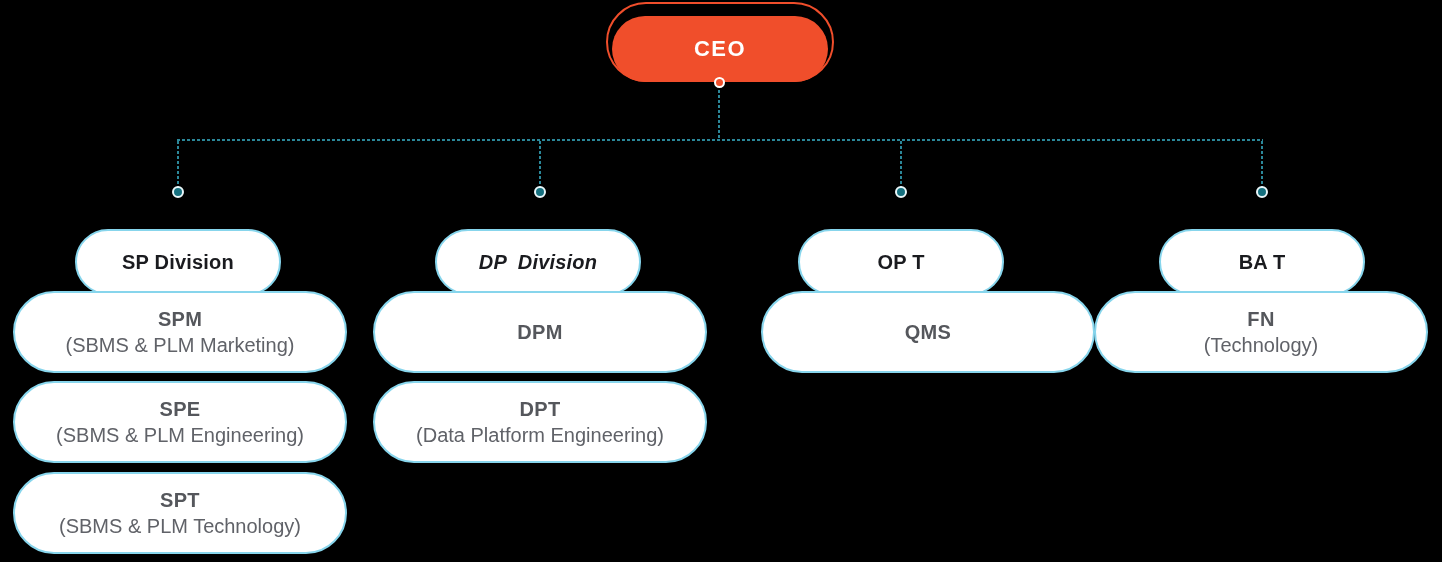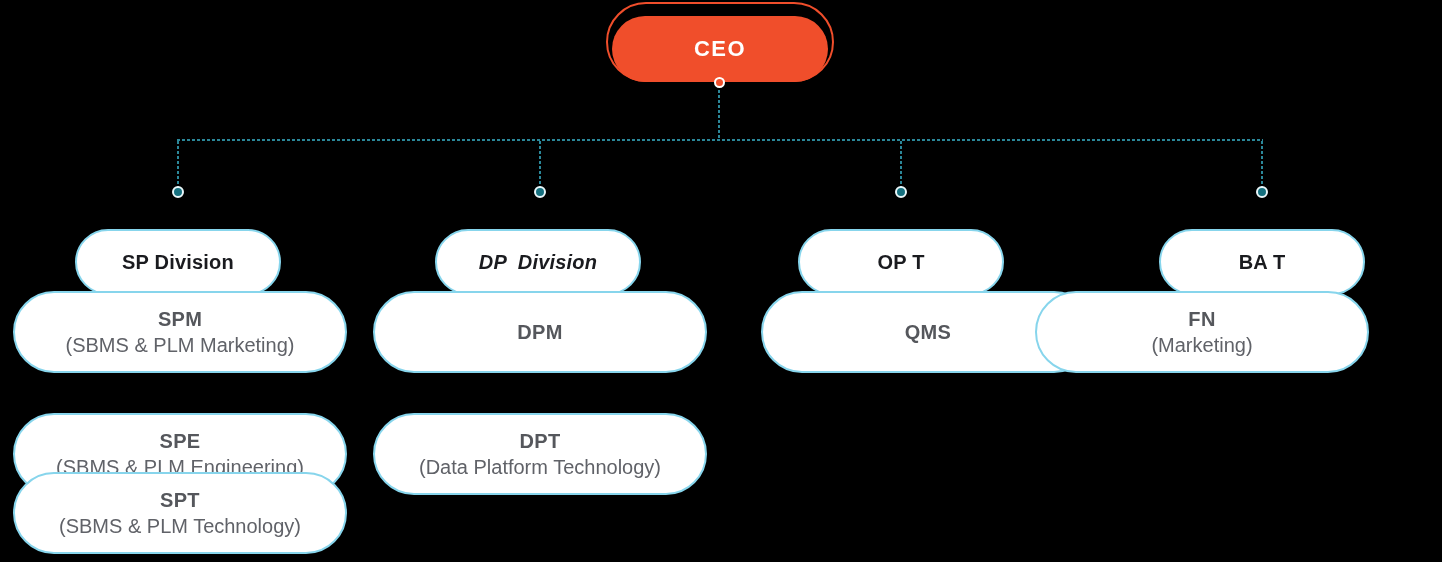--- a/index.html
+++ b/index.html
@@ -71,22 +71,22 @@
   .p0{left:75px;} .p1{left:435px;font-style:italic;} .p2{left:798px;} .p3{left:1159px;}
 
   
   .unit{
     position:absolute;width:334px;height:82px;box-sizing:border-box;
     background:var(--node-bg);border:2px solid var(--node-border-blue);border-radius:41px;
     display:flex;flex-direction:column;align-items:center;justify-content:center;gap:3px;z-index:2;
   }
   .unit .code{color:var(--unit-code-text);font-size:20px;font-weight:700;letter-spacing:0.3px;}
   .unit .desc{color:var(--unit-desc-text);font-size:20px;font-weight:400;white-space:pre;}
-  .c0{left:13px;} .c1{left:373px;} .c2{left:761px;} .c3{left:1035px;}
-  .r0{top:291px;} .r1{top:381px;margin-top:32px;} .r2{top:472px;}
+  .c0{left:13px;} .c1{left:373px;} .c2{left:761px;} .c3{left:1094px;}
+  .r0{top:291px;} .r1{top:381px;} .r2{top:472px;}
 </style>
 </head>
 <body>
 
 <div class="stage">
 
   <div class="ceo-ring">
     <div class="ceo-pill">
       <span>CEO</span>
     </div>
@@ -133,25 +133,25 @@
   <div class="unit c0 r2">
     <span class="code">SPT</span>
     <span class="desc">(SBMS &amp; PLM Technology)</span>
   </div>
 
   <div class="unit c1 r0">
     <span class="code">DPM</span>
   </div>
   <div class="unit c1 r1">
     <span class="code">DPT</span>
-    <span class="desc">(Data Platform Technology)</span>
+    <span class="desc">(Data Platform Engineering)</span>
   </div>
 
   <div class="unit c2 r0">
     <span class="code">QMS</span>
   </div>
 
   <div class="unit c3 r0">
     <span class="code">FN</span>
-    <span class="desc">(Marketing)</span>
+    <span class="desc">(Technology)</span>
   </div>
 
 </div>
 
 </body></html>

